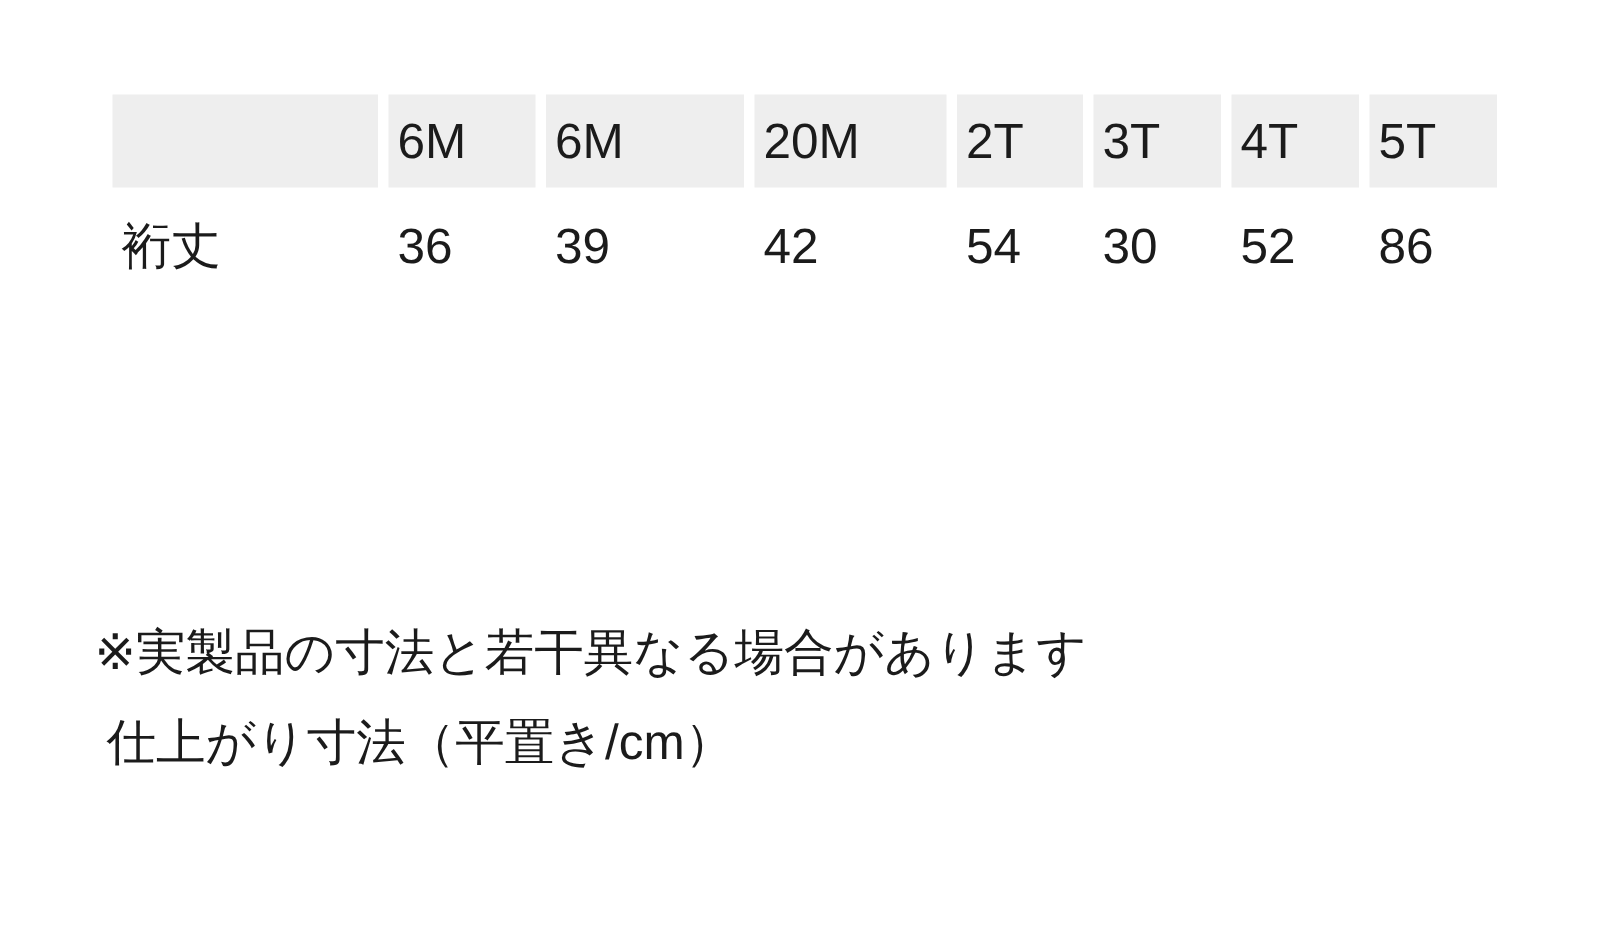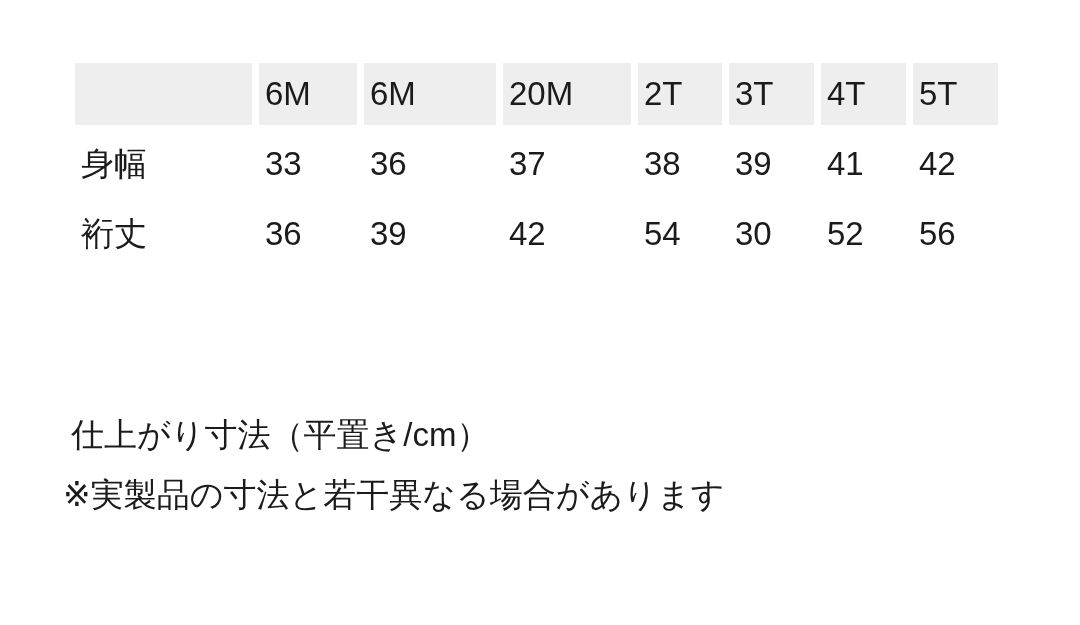--- a/index.html
+++ b/index.html
@@ -75,38 +75,28 @@
       <th>6M</th>
       <th>20M</th>
       <th>2T</th>
       <th>3T</th>
       <th>4T</th>
       <th>5T</th>
     </tr>
   </thead>
   <tbody>
     <tr>
-      <td>身幅</td>
-      <td>33</td>
-      <td>36</td>
-      <td>37</td>
-      <td>38</td>
-      <td>39</td>
-      <td>41</td>
-      <td>42</td>
-    </tr>
-    <tr>
       <td>裄丈</td>
       <td>36</td>
       <td>39</td>
       <td>42</td>
       <td>54</td>
       <td>30</td>
       <td>52</td>
-      <td>56</td>
+      <td>86</td>
     </tr>
   </tbody>
 </table>
 
 <div class="footer">
+  <div class="line">※実製品の寸法と若干異なる場合があります</div>
   <div class="line caption">仕上がり寸法（平置き/cm）</div>
-  <div class="line">※実製品の寸法と若干異なる場合があります</div>
 </div>
 
 </body></html>

